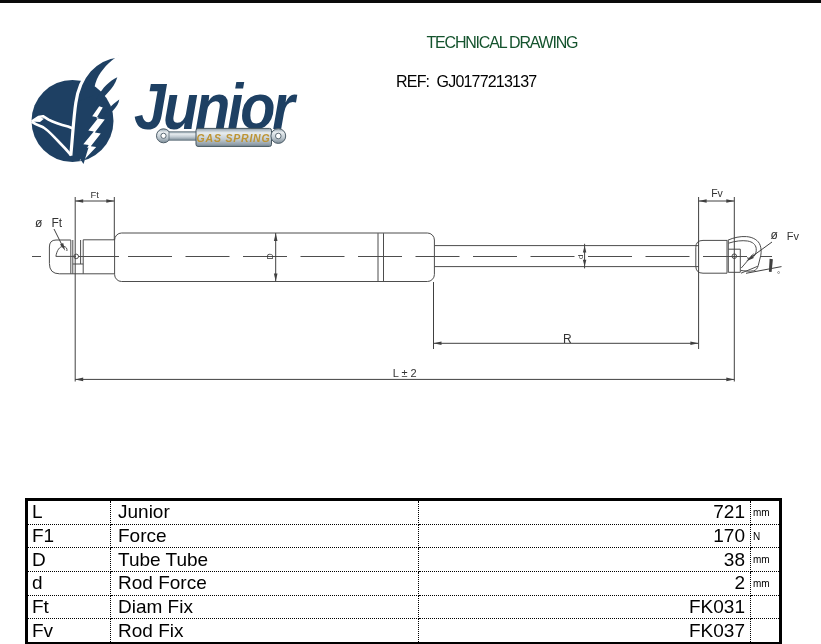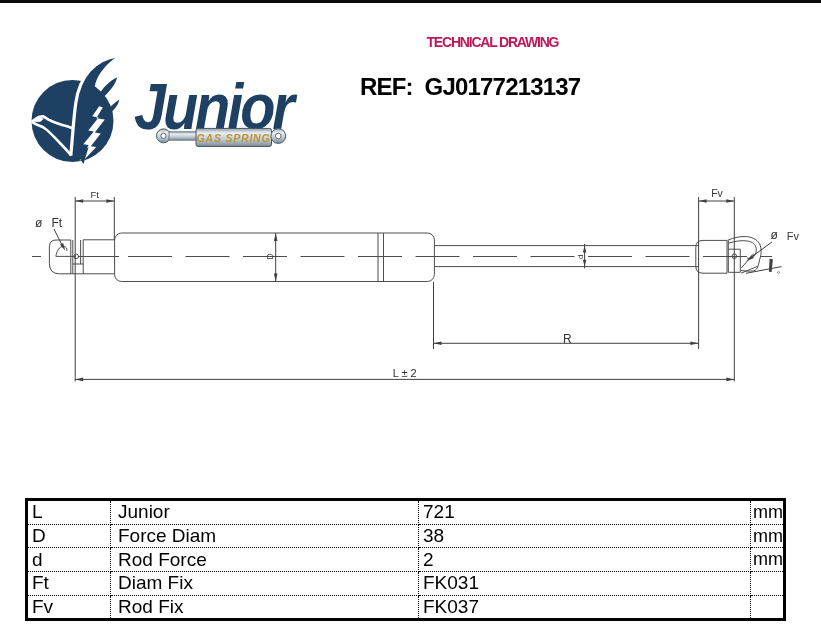--- a/index.html
+++ b/index.html
@@ -1,26 +1,26 @@
 <!DOCTYPE html>
 <html><head>
 <meta charset="utf-8">
 <style>
 html,body{margin:0;padding:0;width:821px;height:644px;background:#fff;overflow:hidden}
 body{font-family:"Liberation Sans",sans-serif;position:relative}
 #topbar{position:absolute;left:0;top:0;width:821px;height:3px;background:#0a0a0a}
-#title{position:absolute;left:426.5px;top:34px;font-weight:bold;font-size:14px;letter-spacing:-1.2px;color:#be185d;white-space:nowrap}
-#ref{position:absolute;left:360px;top:72.9px;font-weight:bold;font-size:24px;letter-spacing:-0.8px;color:#000;white-space:nowrap}
+#title{position:absolute;left:426.5px;top:34px;font-weight:normal;font-size:16px;letter-spacing:-1.2px;color:#14532d;white-space:nowrap}
+#ref{position:absolute;left:396px;top:72.9px;font-weight:normal;font-size:16px;letter-spacing:-0.8px;color:#000;white-space:nowrap}
 #logo{position:absolute;left:0;top:0}
 #draw{position:absolute;left:0;top:0}
 #tbl{position:absolute;left:25px;top:498px;border-collapse:collapse;table-layout:fixed;border:3px solid #000}
 #tbl td{border:1px dotted #000;font-size:19px;color:#000;padding:0 0 0 4px;height:22.7px;overflow:hidden;white-space:nowrap}
 #tbl td.c2{padding-left:7px}
-#tbl td.c3{text-align:left;padding-right:5px}
-#tbl td.c4{font-size:18px;padding-left:2px}
+#tbl td.c3{text-align:right;padding-right:5px}
+#tbl td.c4{font-size:10px;padding-left:2px}
 </style>
 </head>
 <body>
 <div id="topbar"></div>
 <div id="title">TECHNICAL DRAWING</div>
 <div id="ref">REF:&nbsp; GJ0177213137</div>
 
 <svg id="logo" width="340" height="190" viewBox="0 0 340 190">
 
   <circle cx="72.5" cy="121" r="41" fill="#1e4063"></circle>
@@ -176,22 +176,28 @@
       <col style="width:30px">
     </colgroup>
   <tbody>
       <tr>
         <td>L</td>
         <td class="c2">Junior</td>
         <td class="c3">721</td>
         <td class="c4">mm</td>
       </tr>
   <tr>
+        <td>F1</td>
+        <td class="c2">Force</td>
+        <td class="c3">170</td>
+        <td class="c4">N</td>
+      </tr>
+  <tr>
         <td>D</td>
-        <td class="c2">Force Diam</td>
+        <td class="c2">Tube Tube</td>
         <td class="c3">38</td>
         <td class="c4">mm</td>
       </tr>
   <tr>
         <td>d</td>
         <td class="c2">Rod Force</td>
         <td class="c3">2</td>
         <td class="c4">mm</td>
       </tr>
   <tr>

